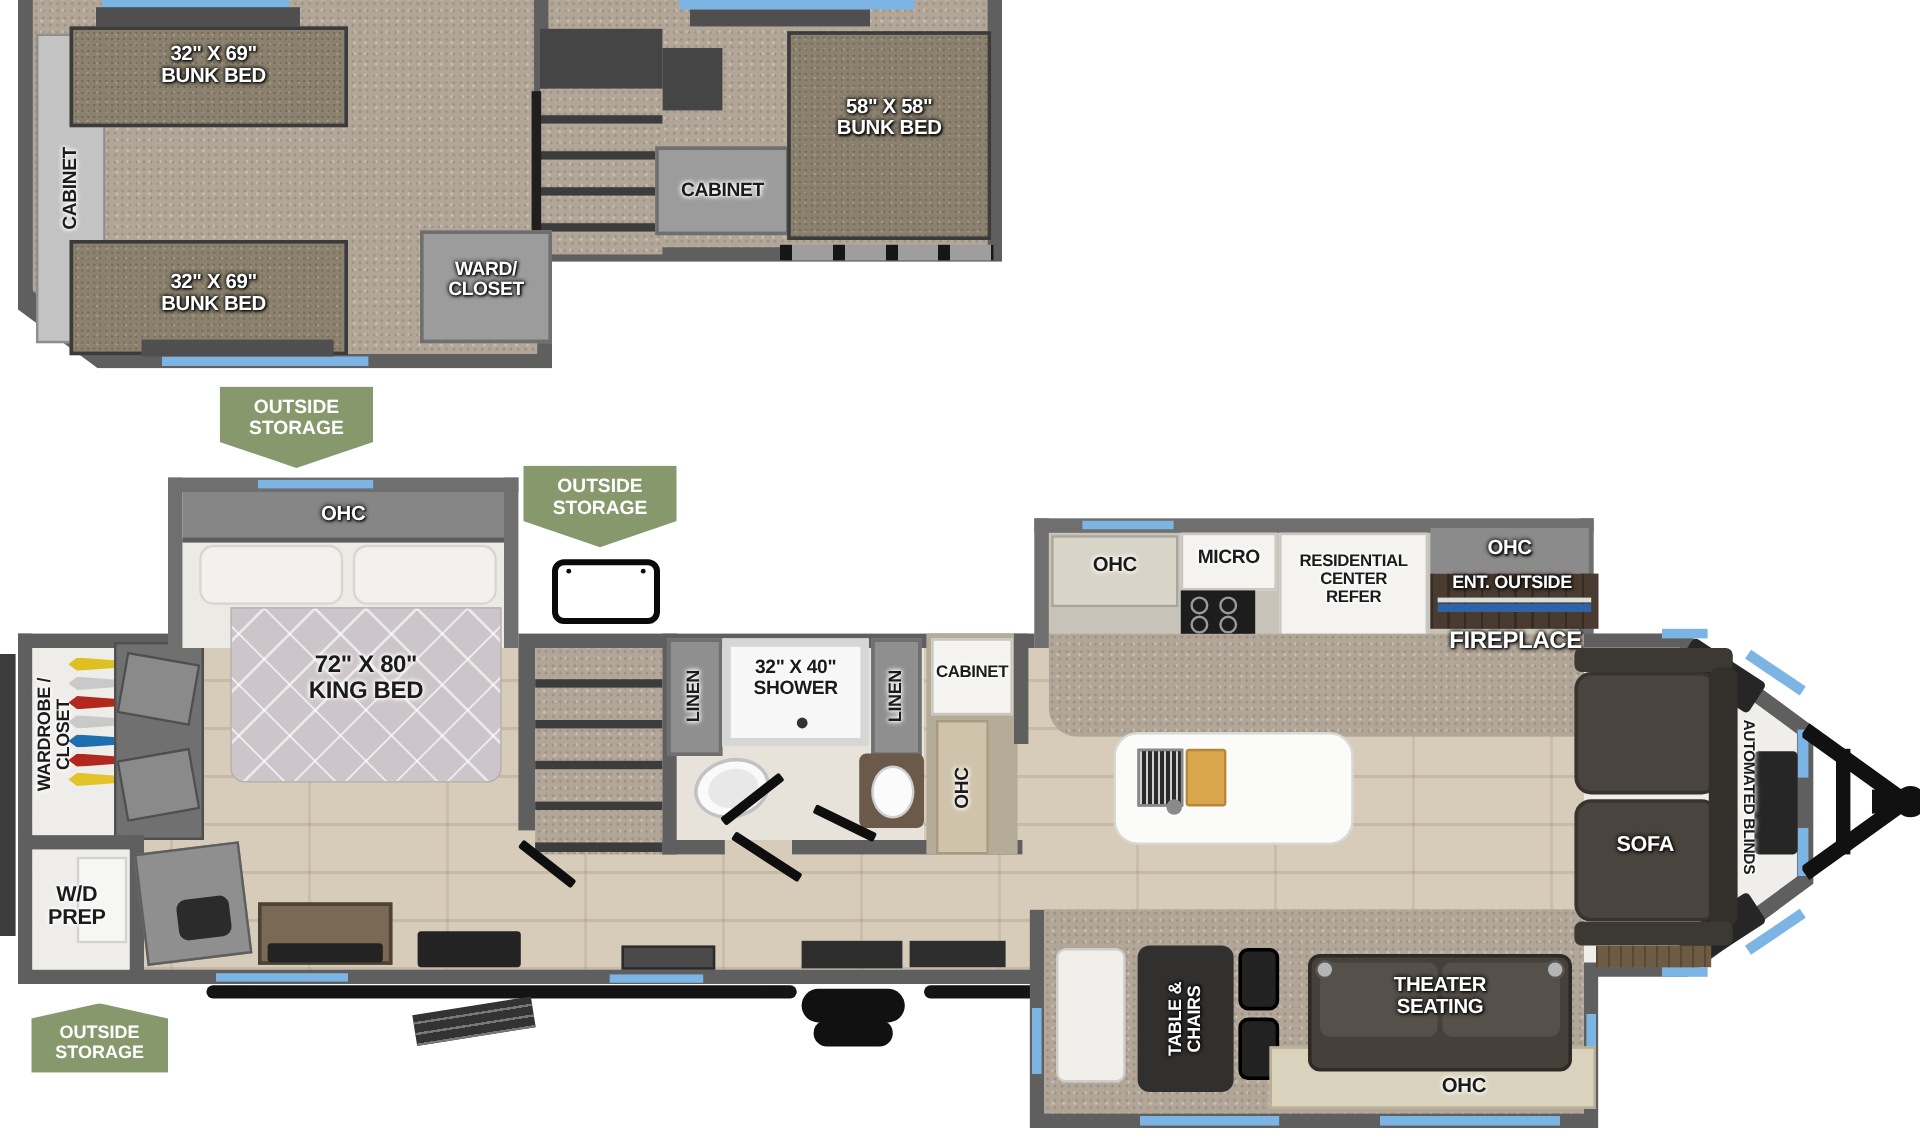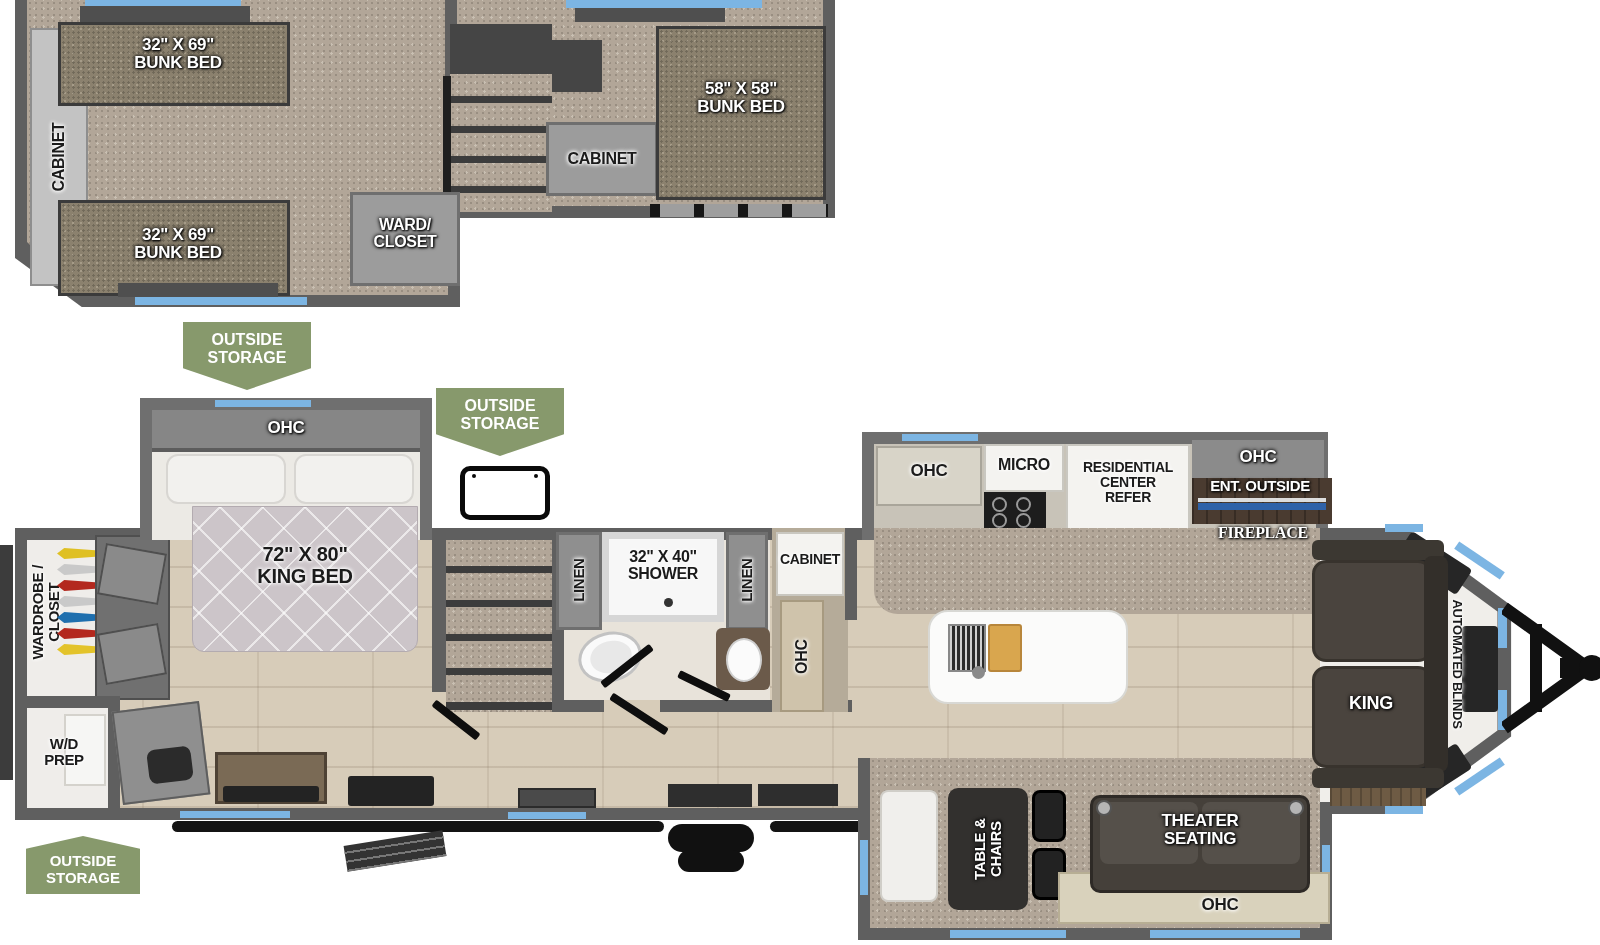--- a/index.html
+++ b/index.html
@@ -116,21 +116,21 @@
   <div class="abs" style="left:57px;top:628px;width:52px;height:11px;background:#b3281e;clip-path:polygon(0 50%,14% 0,100% 30%,100% 70%,14% 100%);"></div>
   <div class="abs" style="left:57px;top:644px;width:52px;height:11px;background:#e3c32a;clip-path:polygon(0 50%,14% 0,100% 30%,100% 70%,14% 100%);"></div>
   <div class="abs" style="left:95px;top:535px;width:75px;height:165px;background:#707070;border:2px solid #4f4f4f;box-sizing:border-box;"></div>
   <div class="abs" style="left:101px;top:548px;width:62px;height:52px;background:#8a8a8a;border:2px solid #4f4f4f;box-sizing:border-box;transform:rotate(10deg);"></div>
   <div class="abs" style="left:101px;top:628px;width:62px;height:52px;background:#8a8a8a;border:2px solid #4f4f4f;box-sizing:border-box;transform:rotate(-10deg);"></div>
 
   <div class="abs wall" style="left:15px;top:696px;width:105px;height:12px;"></div>
   <div class="abs wall" style="left:108px;top:696px;width:12px;height:124px;"></div>
   <div class="abs whitefloor" style="left:27px;top:708px;width:81px;height:100px;"></div>
   <div class="abs" style="left:64px;top:714px;width:42px;height:72px;background:#f6f6f4;border:2px solid #d4d2cc;box-sizing:border-box;"></div>
-  <div class="abs lbl lblD" style="left:22px;top:736px;width:84px;font-size:15px;">W/D
+  <div class="abs lbl lblD" style="left:22px;top:736px;width:84px;font-size:18px;">W/D
 PREP</div>
 
   <div class="abs" style="left:117px;top:706px;width:88px;height:94px;background:#8f8f8f;border:2px solid #5e5e5e;box-sizing:border-box;transform:rotate(-7deg);"></div>
   <div class="abs" style="left:148px;top:748px;width:44px;height:34px;background:#2b2b2b;border-radius:8px;transform:rotate(-7deg);"></div>
   <div class="abs" style="left:215px;top:752px;width:112px;height:52px;background:#7a6a55;border:3px solid #4e4235;box-sizing:border-box;"></div>
   <div class="abs" style="left:223px;top:786px;width:96px;height:16px;background:#232323;border-radius:3px;"></div>
   <div class="abs" style="left:348px;top:776px;width:86px;height:30px;background:#232323;border-radius:3px;"></div>
 
   <div class="abs" style="left:140px;top:398px;width:292px;height:142px;background:#eceae5;
               border:12px solid #6f6f6f;border-bottom:none;box-sizing:border-box;"></div>
@@ -204,21 +204,21 @@
 
   <div class="abs" style="left:1192px;top:440px;width:132px;height:38px;background:#8b8b8b;"></div>
   <div class="abs lbl lblL" style="left:1192px;top:448px;width:132px;font-size:17px;">OHC</div>
   <div class="abs" style="left:1192px;top:478px;width:140px;height:46px;background:#4a3b30;
               background-image:repeating-linear-gradient(90deg, rgba(0,0,0,.25) 0 2px, transparent 2px 14px);"></div>
   <div class="abs lbl lblL" style="left:1192px;top:478px;width:136px;font-size:15px;">ENT. OUTSIDE</div>
   <div class="abs" style="left:1198px;top:498px;width:128px;height:4px;background:#ddd;"></div>
   <div class="abs" style="left:1198px;top:503px;width:128px;height:7px;background:#2f62a8;"></div>
 
   <div class="abs carpet" style="left:874px;top:528px;width:462px;height:86px;border-radius:0 0 24px 24px;"></div>
-  <div class="abs lbl lblL" style="left:1196px;top:524px;width:134px;font-size:16px;font-family:Liberation Serif, serif;">FIREPLACE</div>
+  <div class="abs lbl lblL" style="left:1196px;top:524px;width:134px;font-size:20px;">FIREPLACE</div>
 
   <div class="abs" style="left:928px;top:610px;width:200px;height:94px;background:#fbfbfa;border:2px solid #d8d8d4;border-radius:20px;box-sizing:border-box;"></div>
   <div class="abs" style="left:948px;top:624px;width:38px;height:48px;background:#2a2a2a;
               background-image:repeating-linear-gradient(90deg,#cfcfcf 0 2px, transparent 2px 5px);border:2px solid #888;box-sizing:border-box;"></div>
   <div class="abs" style="left:988px;top:624px;width:34px;height:48px;background:#d9a64e;border:2px solid #b8863a;border-radius:3px;box-sizing:border-box;"></div>
   <div class="abs" style="left:972px;top:666px;width:13px;height:13px;background:#8a8a8a;border-radius:50%;"></div>
 
   <div class="abs" style="left:518px;top:788px;width:78px;height:20px;background:#4a4a4a;border:2px solid #2b2b2b;box-sizing:border-box;"></div>
   <div class="abs win" style="left:508px;top:812px;width:78px;height:7px;"></div>
   <div class="abs win" style="left:180px;top:811px;width:110px;height:7px;"></div>
@@ -271,21 +271,21 @@
   <div class="abs" style="left:1398px;top:548px;width:72px;height:30px;background:#262626;border-radius:4px;transform:rotate(33deg);"></div>
   <div class="abs" style="left:1398px;top:760px;width:72px;height:30px;background:#262626;border-radius:4px;transform:rotate(-33deg);"></div>
   <div class="abs" style="left:1462px;top:626px;width:36px;height:86px;background:#262626;border-radius:4px;"></div>
 
   <div class="abs" style="left:1312px;top:540px;width:132px;height:20px;background:#3c3832;border-radius:6px;"></div>
   <div class="abs" style="left:1312px;top:560px;width:120px;height:102px;background:#4a443e;border:3px solid #38332d;border-radius:14px;box-sizing:border-box;"></div>
   <div class="abs" style="left:1312px;top:666px;width:120px;height:102px;background:#4a443e;border:3px solid #38332d;border-radius:14px;box-sizing:border-box;"></div>
   <div class="abs" style="left:1424px;top:556px;width:24px;height:216px;background:#332f2a;border-radius:8px;"></div>
   <div class="abs" style="left:1312px;top:768px;width:132px;height:20px;background:#3c3832;border-radius:6px;"></div>
   <div class="abs" style="left:1330px;top:788px;width:96px;height:18px;background:#6e5b44;background-image:repeating-linear-gradient(90deg, rgba(0,0,0,.2) 0 2px, transparent 2px 10px);"></div>
-  <div class="abs lbl lblL" style="left:1318px;top:694px;width:106px;font-size:18px;">KING</div>
+  <div class="abs lbl lblL" style="left:1318px;top:694px;width:106px;font-size:18px;">SOFA</div>
   <div class="abs lbl lblD" style="left:1362px;top:657px;width:190px;font-size:13px;transform:rotate(90deg);">AUTOMATED BLINDS</div>
 
   <svg class="abs" style="left:1502px;top:592px;width:98px;height:152px;" viewBox="0 0 98 152">
     <path d="M2 16 L80 72 M2 136 L80 80" stroke="#111" stroke-width="13" fill="none"></path>
     <rect x="28" y="32" width="12" height="88" fill="#111"></rect>
     <rect x="58" y="66" width="32" height="20" fill="#111"></rect>
     <circle cx="90" cy="76" r="13" fill="#111"></circle>
   </svg>
 
 </div>

